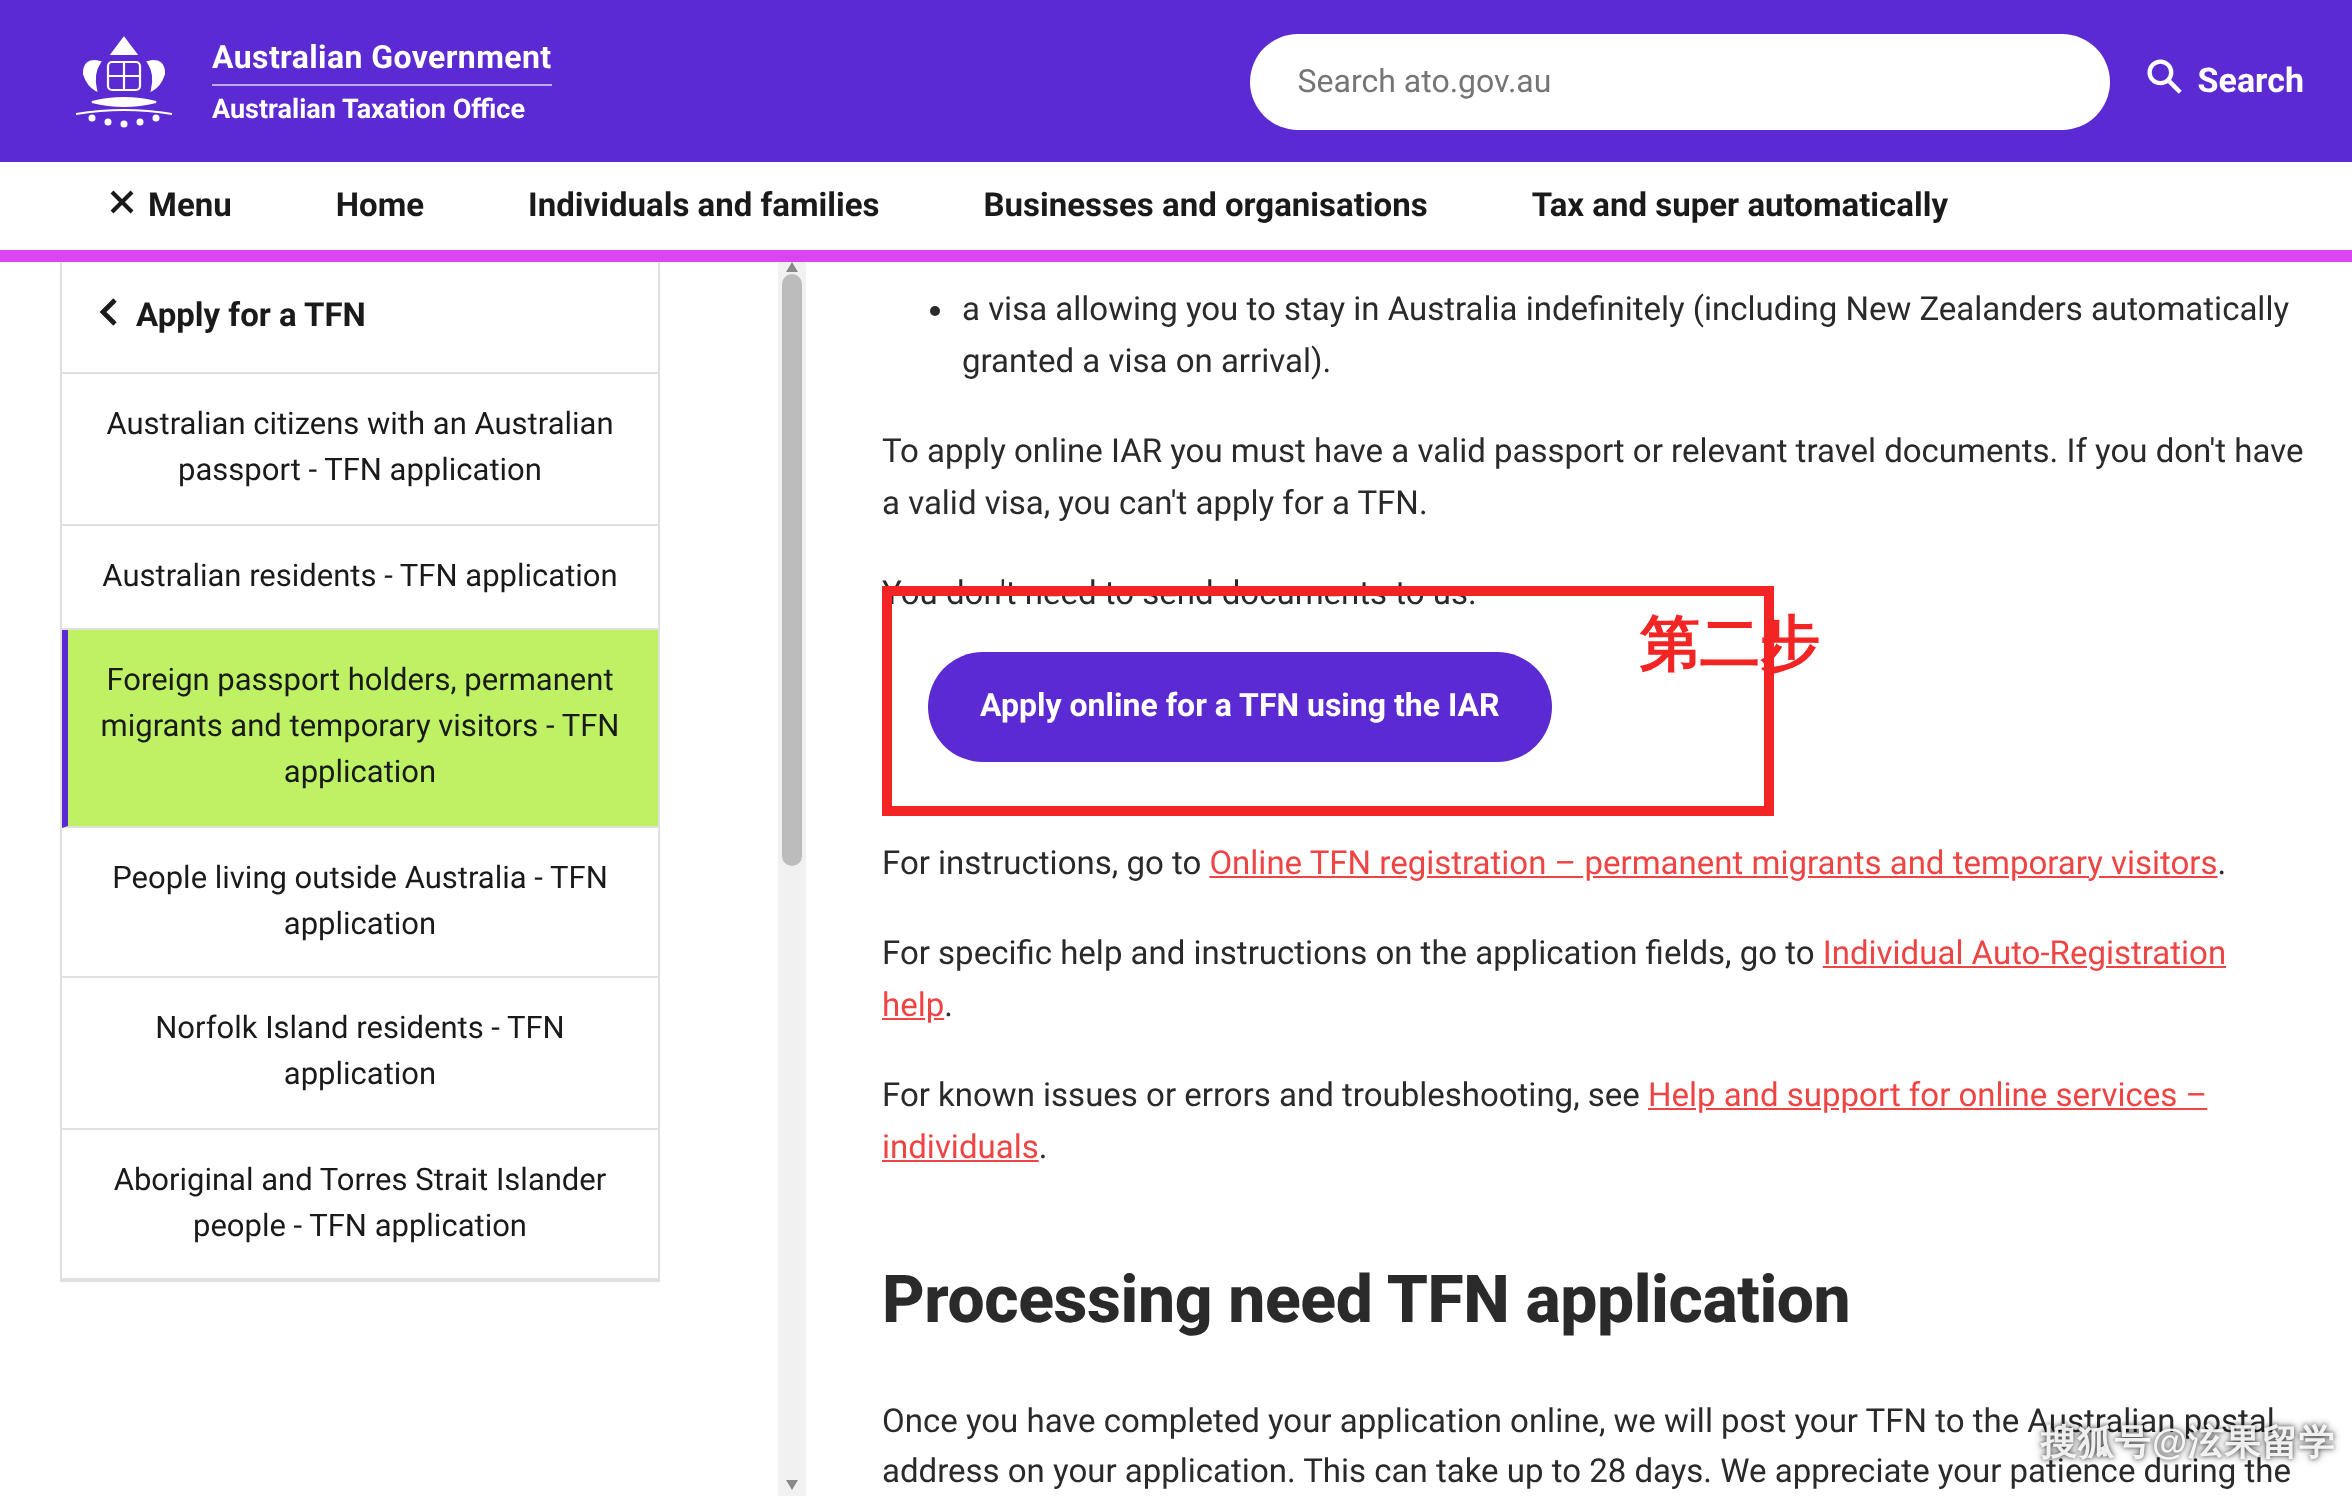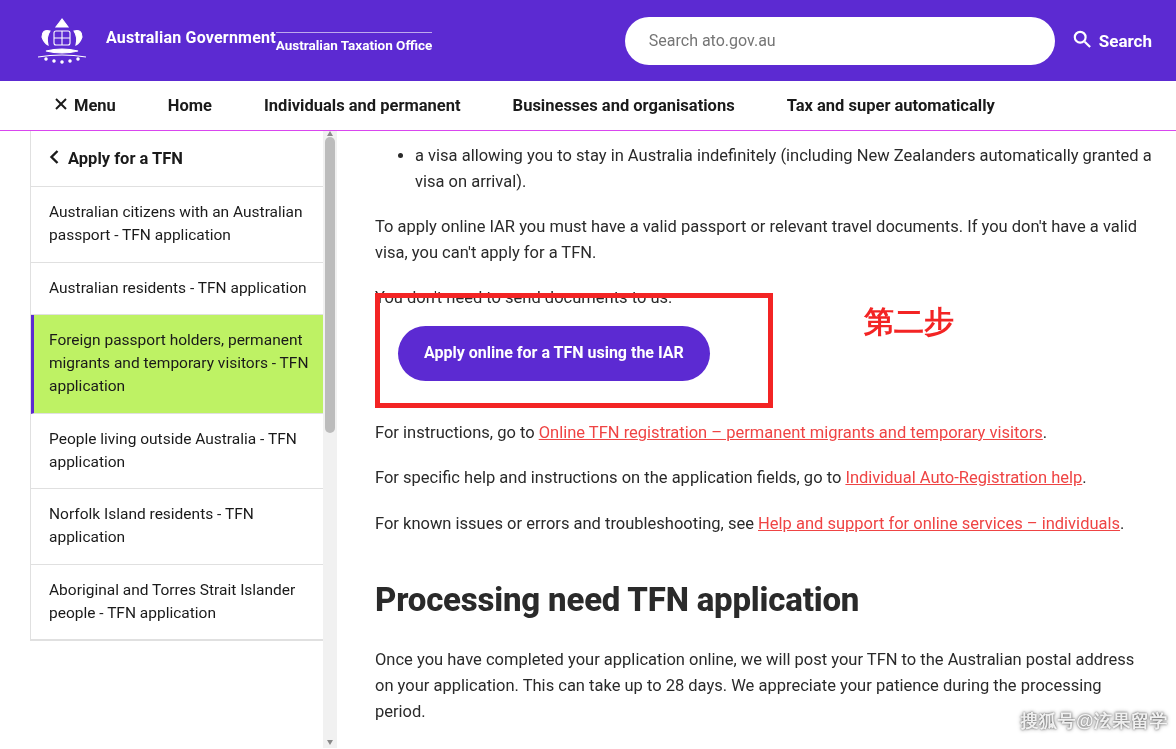--- a/index.html
+++ b/index.html
@@ -3,54 +3,54 @@
 <meta charset="utf-8">
 <style>
 * { margin:0; padding:0; box-sizing:border-box; font-family:-apple-system,BlinkMacSystemFont,"Segoe UI",Roboto,Arial,sans-serif; }
 body { background:#fff; color:#1a1a1a; width:1176px; height:749px; overflow:hidden; position:relative; }
 
 
 .header { background:#5c2ad2; height:81px; display:flex; align-items:center; padding:0 24px 0 32px; }
 .logo-block { display:flex; align-items:center; gap:14px; }
 .crest { width:60px; height:56px; display:flex; align-items:center; justify-content:center; }
 .crest svg { width:60px; height:56px; }
-.logo-text { display:flex; color:#fff; }
+.logo-text { display:flex; flex-direction:column; color:#fff; }
 .logo-text .gov { font-weight:700; font-size:16px; letter-spacing:.2px; }
 .logo-text .ato { font-weight:700; font-size:13.5px; margin-top:4px; padding-top:4px; border-top:1px solid rgba(255,255,255,.6); }
 .search-wrap { margin-left:auto; display:flex; align-items:center; }
 .search-input { width:430px; height:48px; border-radius:24px; border:none; padding:0 24px; font-size:16px; }
 .search-btn { display:flex; align-items:center; gap:8px; color:#fff; font-weight:700; font-size:17px; margin-left:18px; cursor:pointer; }
 .search-btn svg { width:18px; height:18px; }
 
 
-.nav { height:50px; border-bottom:1px solid #d946ef; display:flex; padding-left:30px; gap:4px; }
+.nav { height:50px; border-bottom:6px solid #d946ef; display:flex; padding-left:30px; gap:4px; }
 .nav-item { display:flex; align-items:center; padding:0 24px; font-weight:700; font-size:16.5px; color:#1a1a1a; cursor:pointer; gap:6px; }
 .nav-item.menu svg { width:14px; height:14px; }
 
 
 .layout { display:flex; height:617px; }
-.sidebar-wrap { width:337px; position:relative; padding-left:30px; }
+.sidebar-wrap { width:403px; position:relative; padding-left:30px;text-align:center; }
 .sidebar { width:300px; border:1px solid #e0e0e0; border-top:none; }
 .side-head { padding:18px 18px; font-weight:700; font-size:16.5px; display:flex; align-items:center; gap:8px; border-bottom:1px solid #e0e0e0; cursor:pointer; }
 .side-head svg { width:11px; height:14px; }
 .side-item { padding:14px 18px; font-size:15.5px; line-height:1.5; border-bottom:1px solid #e0e0e0; cursor:pointer; }
 .side-item.active { background:#bef264; border-left:3px solid #5c2ad2; padding-left:15px; }
 .scrollbar { position:absolute; right:0; top:0; width:14px; height:100%; background:#f1f1f1; }
 .scroll-thumb { position:absolute; top:6px; left:2px; width:10px; height:296px; background:#bcbcbc; border-radius:5px; }
 .scroll-arrows { position:absolute; left:3px; width:8px; height:8px; }
 
 
 .content { flex:1; padding:12px 24px 0 38px; font-size:16.5px; line-height:1.55; color:#2a2a2a; overflow:hidden; }
 .content ul { margin-left:40px; margin-bottom:20px; }
 .content ul li { margin-bottom:4px; }
 .content p { margin-bottom:20px; }
-.cta-box { border:5px solid #f32424; padding:20px 18px 22px 18px; width:398px; margin-top:-6px; margin-bottom:12px; position:relative; }
+.cta-box { border:5px solid #f32424; padding:20px 18px 22px 18px; width:446px; margin-top:-6px; margin-bottom:12px; position:relative; }
 .content p.nodocs { margin-bottom:-18px; position:relative; z-index:0; }
 .cta-btn { display:inline-block; background:#5c2ad2; color:#fff; font-weight:700; font-size:16px; padding:15px 26px; border-radius:30px; cursor:pointer; margin-top:8px; }
-.step-label { position:absolute; left:864px; top:302px; color:#f32424; font-weight:700; font-size:30px; font-family:"Microsoft YaHei",sans-serif; }
+.step-label { position:absolute; left:820px; top:302px; color:#f32424; font-weight:700; font-size:30px; font-family:"Microsoft YaHei",sans-serif; }
 a.vlink { color:#ef4444; text-decoration:underline; cursor:pointer; }
 h2.section { font-size:33px; font-weight:800; margin:38px 0 22px 0; letter-spacing:-.2px; }
 
 
 .watermark { position:absolute; right:8px; bottom:16px; color:rgba(255,255,255,.9); font-weight:700; font-size:18px; text-shadow:0 0 4px rgba(0,0,0,.45),0 0 2px rgba(0,0,0,.6); font-family:"Microsoft YaHei",sans-serif; letter-spacing:.5px; }
 </style>
 </head>
 <body>
 
 <div class="header">
@@ -95,21 +95,21 @@
     <span><svg viewBox="0 0 14 14" stroke="#1a1a1a" stroke-width="2">
           <line x1="2" y1="2" x2="12" y2="12"></line>
           <line x1="12" y1="2" x2="2" y2="12"></line>
         </svg></span>
     <span>Menu</span>
   </div>
   <div class="nav-item">
       <span>Home</span>
     </div>
   <div class="nav-item">
-      <span>Individuals and permanent</span>
+      <span>Individuals and families</span>
     </div>
   <div class="nav-item">
       <span>Businesses and organisations</span>
     </div>
   <div class="nav-item">
       <span>Tax and super automatically</span>
     </div>
 </div>
 
 <div class="layout">

